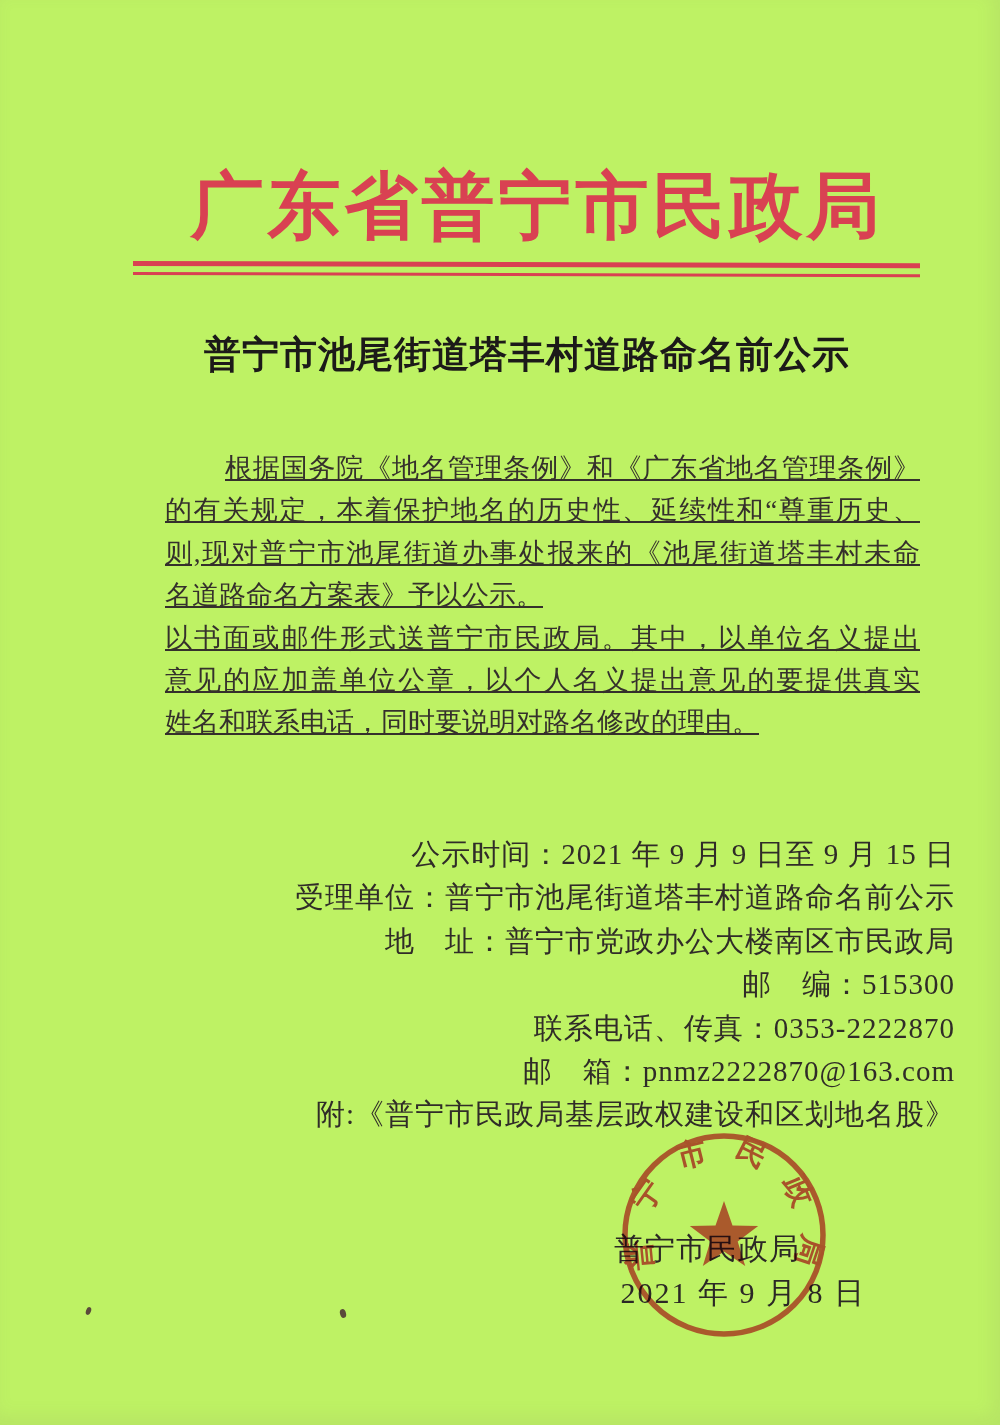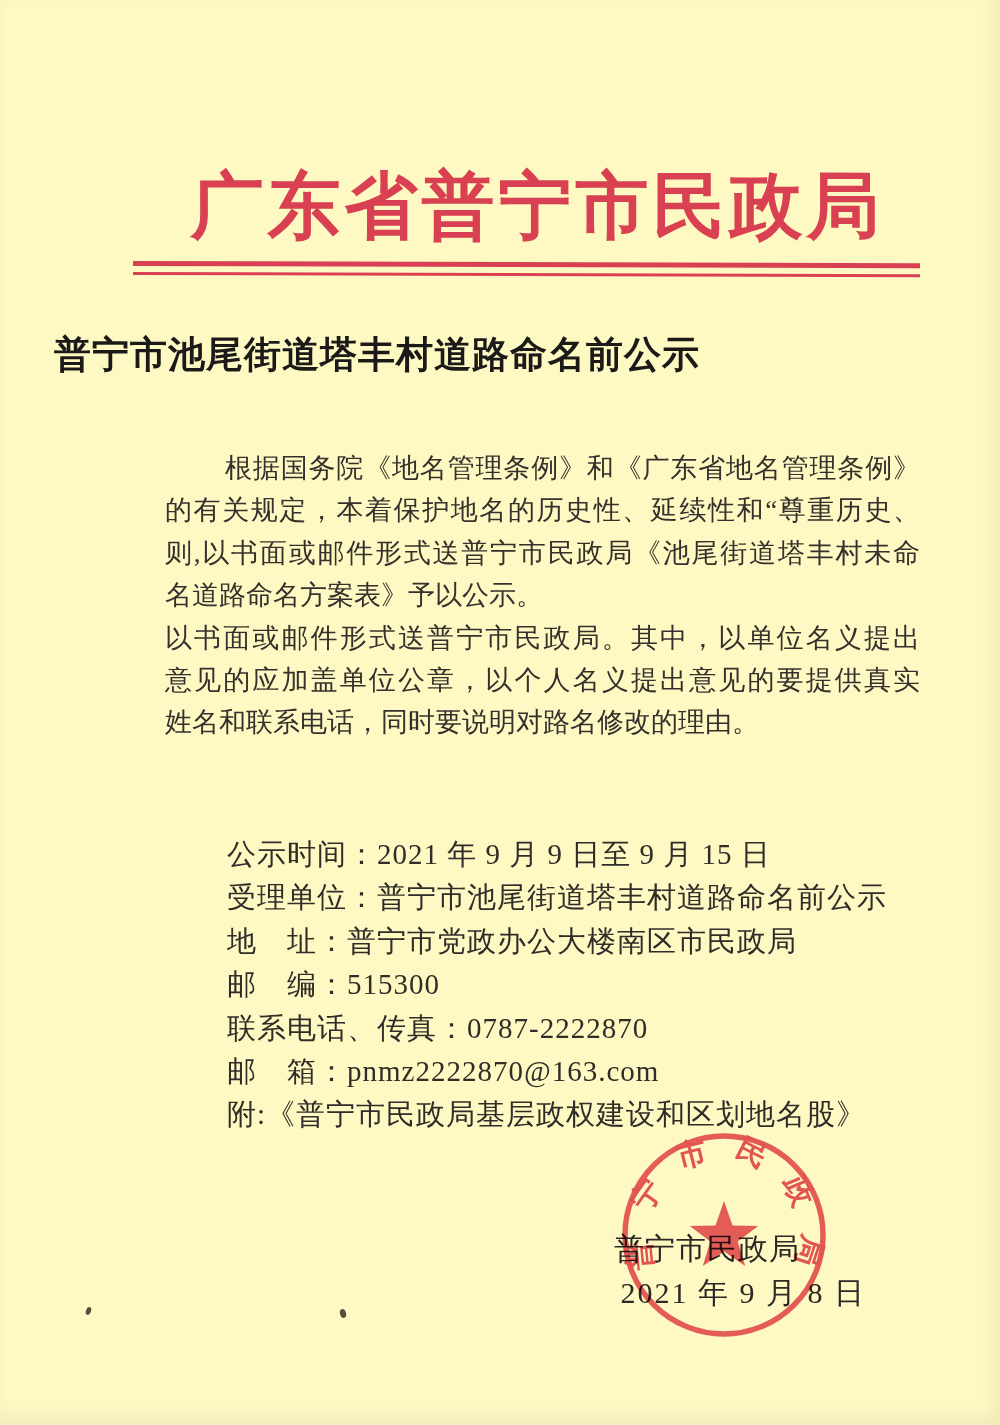--- a/index.html
+++ b/index.html
@@ -4,59 +4,60 @@
 <style>
   html,body{margin:0;padding:0;}
   body{
     width:1000px;height:1425px;
     background:#efe9e9;
     font-family:"Liberation Serif","DejaVu Serif",serif;
     position:relative;overflow:hidden;
   }
   .page{
     position:absolute;left:0;top:0;width:1000px;height:1425px;
-    background:#fef9c3;
+    background:#bef264;
     box-shadow:inset -6px -8px 18px rgba(120,105,105,.10);
   }
   .letterhead{
     position:absolute;left:72px;top:158px;width:930px;
     text-align:center;
     font-size:73px;font-weight:700;
     letter-spacing:4px;
     color:#d94152;
     white-space:nowrap;
   }
   .rule{position:absolute;left:133px;width:787px;background:#d94152;transform-origin:left center;}
   .rule-thick{top:261px;height:5px;transform:rotate(0.16deg);}
   .rule-thin{top:272px;height:3px;transform:rotate(0.16deg);}
   .doc-title{
     position:absolute;left:54px;top:330px;width:946px;margin:0;
-    text-align:left;
+    text-align:center;
     font-family:"Liberation Sans","DejaVu Sans",sans-serif;
     font-size:37px;font-weight:700;color:#1c1a19;
     letter-spacing:1px;white-space:nowrap;
   }
   .body-block{
     position:absolute;left:165px;top:447px;width:755px;
     font-size:27px;color:#35302c;line-height:42.4px;
   }
   .bline{
     text-align:justify;
     text-align-last:justify;
     text-justify:inter-character;
     white-space:nowrap;
     overflow:visible;
+    text-decoration:underline;
   }
   .bline.indent{text-indent:60px;}
   .bline.para-end{text-align-last:left;}
   .info-block{
     position:absolute;left:165px;top:833px;width:790px;
     font-size:29px;color:#302c28;line-height:43.4px;
   }
-  .info-line{text-indent:62px;white-space:nowrap;letter-spacing:1px;}
+  .info-line{text-indent:62px;white-space:nowrap;letter-spacing:1px;text-align:right;}
   .sign{
     position:absolute;left:557px;top:1229px;width:300px;
     text-align:center;font-size:30px;color:#2b2825;
     letter-spacing:1px;white-space:nowrap;
   }
   .date{
     position:absolute;left:566px;top:1273px;width:300px;
     text-align:right;font-size:30px;color:#2b2825;
     letter-spacing:2px;white-space:nowrap;
   }
@@ -80,33 +81,33 @@
   <div class="letterhead">广东省普宁市民政局</div>
 
   <div class="rule rule-thick"></div>
   <div class="rule rule-thin"></div>
 
   <h1 class="doc-title">普宁市池尾街道塔丰村道路命名前公示</h1>
 
   <div class="body-block">
     <div class="bline indent">根据国务院《地名管理条例》和《广东省地名管理条例》</div>
     <div class="bline">的有关规定，本着保护地名的历史性、延续性和“尊重历史、</div>
-    <div class="bline">则,以书面或邮件形式送普宁市民政局《池尾街道塔丰村未命</div>
+    <div class="bline">则,现对普宁市池尾街道办事处报来的《池尾街道塔丰村未命</div>
     <div class="bline para-end">名道路命名方案表》予以公示。</div>
     <div class="bline">以书面或邮件形式送普宁市民政局。其中，以单位名义提出</div>
     <div class="bline">意见的应加盖单位公章，以个人名义提出意见的要提供真实</div>
     <div class="bline para-end">姓名和联系电话，同时要说明对路名修改的理由。</div>
   </div>
 
   <div class="info-block">
     <div class="info-line">公示时间：2021 年 9 月 9 日至 9 月 15 日</div>
     <div class="info-line">受理单位：普宁市池尾街道塔丰村道路命名前公示</div>
     <div class="info-line">地　址：普宁市党政办公大楼南区市民政局</div>
     <div class="info-line">邮　编：515300</div>
-    <div class="info-line">联系电话、传真：0787-2222870</div>
+    <div class="info-line">联系电话、传真：0353-2222870</div>
     <div class="info-line">邮　箱：pnmz2222870@163.com</div>
     <div class="info-line">附:《普宁市民政局基层政权建设和区划地名股》</div>
   </div>
 
   <div class="sign">普宁市民政局</div>
   <div class="date">2021 年 9 月 8 日</div>
 
   <svg class="seal" viewBox="0 0 230 230" xmlns="http://www.w3.org/2000/svg" aria-hidden="true">
     <defs>
       <path id="sealArc" d="M 52.7,158.6 A 76,76 0 1 1 177.3,158.6" fill="none"></path>

